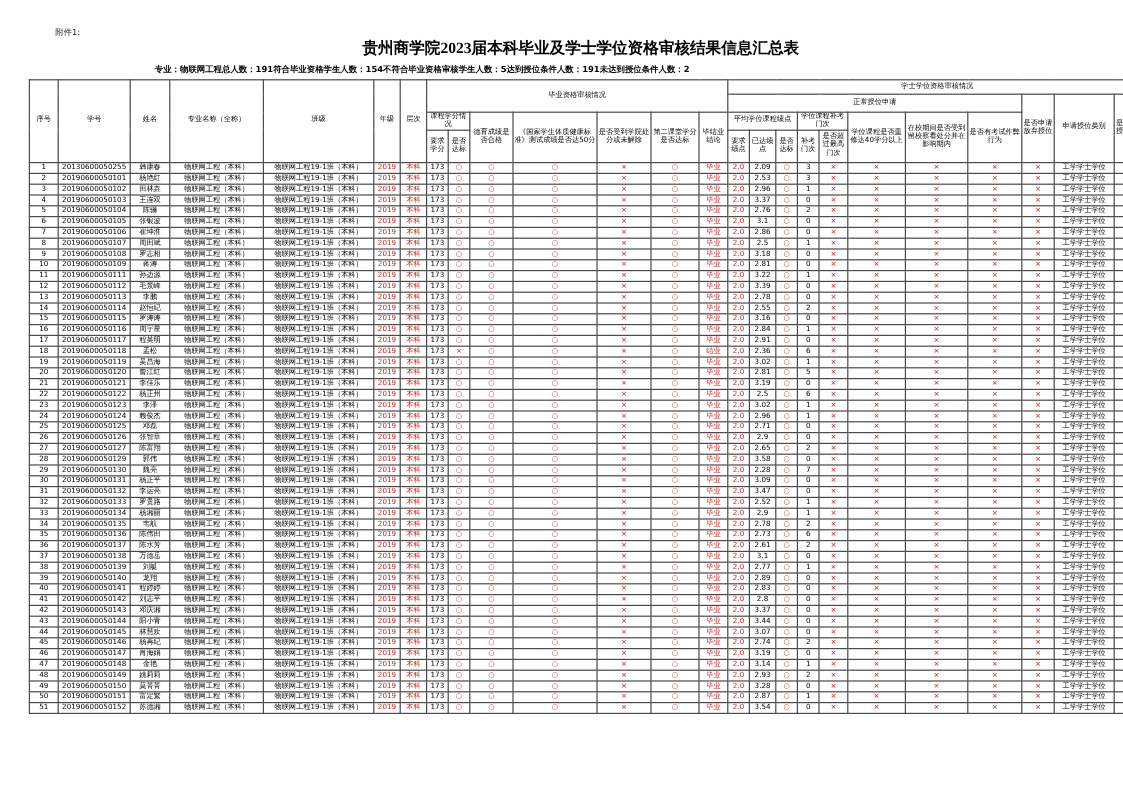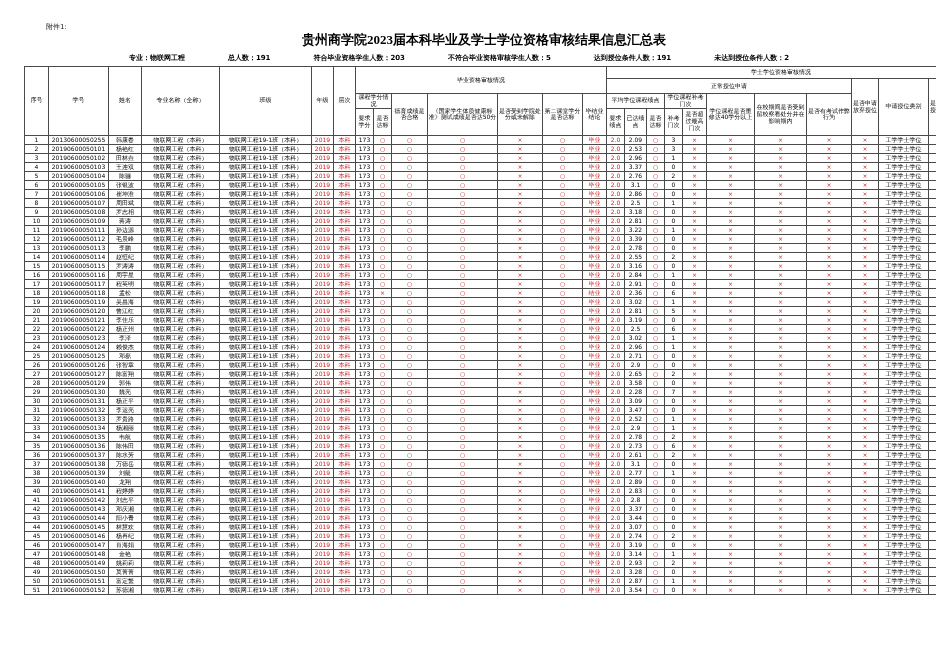--- a/index.html
+++ b/index.html
@@ -2,21 +2,21 @@
 <html><head>
 <meta charset="utf-8">
 <style>
   html,body{margin:0;padding:0;background:#fff;}
   .page{position:relative;width:936px;height:662px;background:#ffffff;overflow:hidden;
         font-family:"DejaVu Sans","Liberation Sans",sans-serif;color:#000;margin-left:16px;}
   .attachment{position:absolute;left:30px;top:22px;font-size:7px;color:#222;}
   .title{position:absolute;left:0;top:31px;width:100%;text-align:center;
          font-size:13px;font-weight:bold;font-family:Liberation Serif, serif;}
   .summary{position:absolute;left:113px;top:53px;width:660px;display:flex;
-           justify-content:space-between;font-size:7px;font-weight:bold;white-space:nowrap;}
+           font-size:7px;font-weight:bold;white-space:nowrap;}
   table.sheet{position:absolute;left:8px;top:66px;width:920px;table-layout:fixed;
               border-collapse:collapse;}
   table.sheet th, table.sheet td{border:1px solid #4a4a4a;padding:0;overflow:hidden;}
   table.sheet th{font-size:6px;line-height:1.15;font-weight:normal;text-align:center;
                  vertical-align:middle;word-break:break-all;}
   table.sheet td{font-size:6px;height:7.6px;line-height:8px;text-align:center;
                  white-space:nowrap;vertical-align:middle;}
   tr.hr1 th{height:11px;} tr.hr2 th{height:14px;} tr.hr3 th{height:12px;} tr.hr4 th{height:26px;}
   .red{color:#cc2222;}
   .al{text-align:left;padding-left:2px;}
@@ -24,21 +24,21 @@
 </head>
 <body>
 
 <div class="page">
   <div class="attachment">附件1:</div>
   <div class="title">贵州商学院2023届本科毕业及学士学位资格审核结果信息汇总表</div>
 
   <div class="summary">
     <span>专业：物联网工程</span>
     <span>总人数：191</span>
-    <span>符合毕业资格学生人数：203</span>
+    <span>符合毕业资格学生人数：154</span>
     <span>不符合毕业资格审核学生人数：5</span>
     <span>达到授位条件人数：191</span>
     <span>未达到授位条件人数：2</span>
   </div>
 
   <table class="sheet">
     <colgroup>
       <col style="width:24px">
         <col style="width:60px">
         <col style="width:33px">

